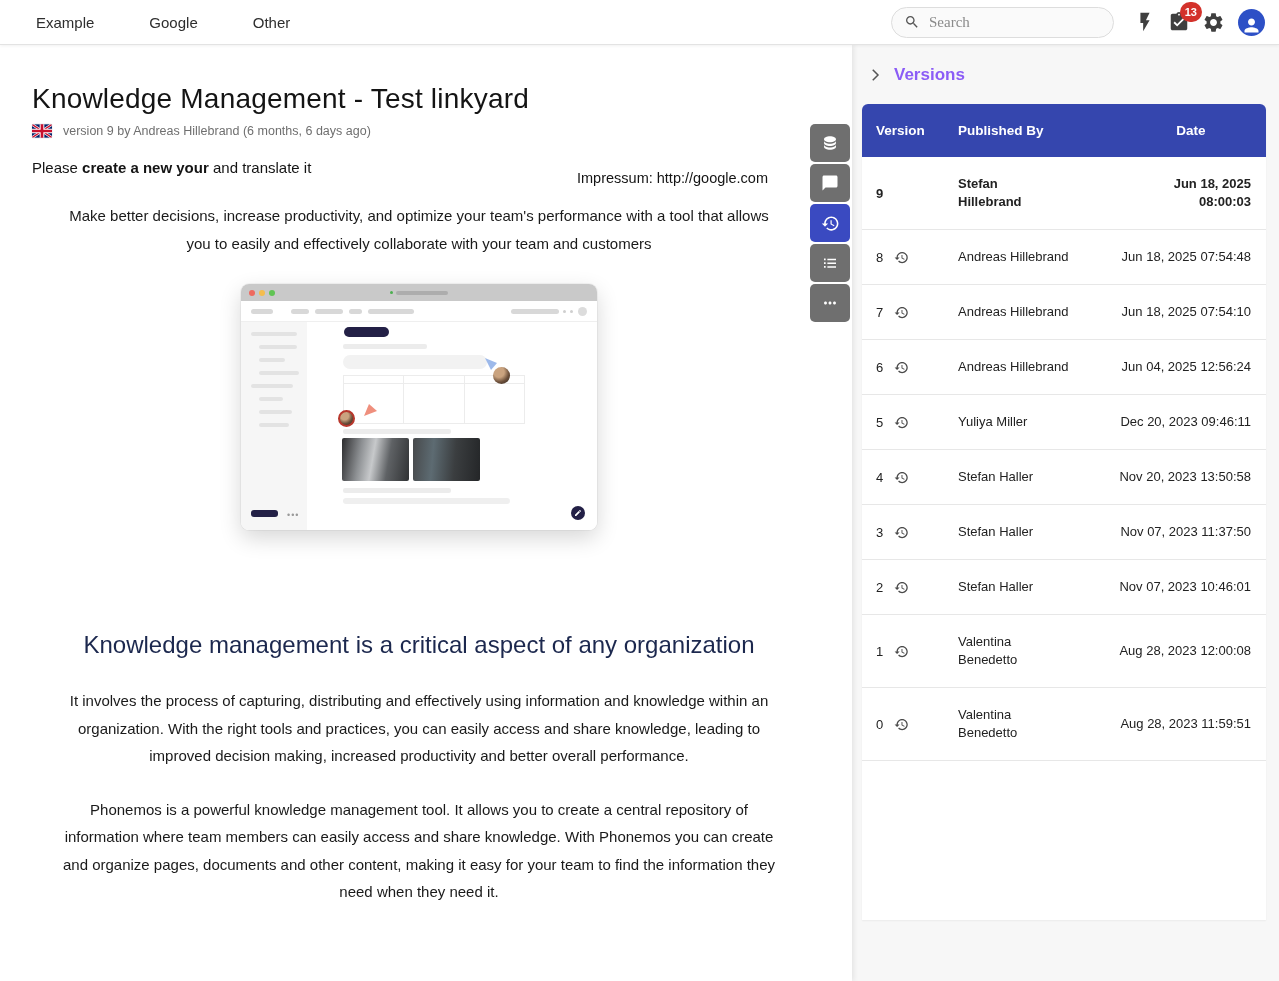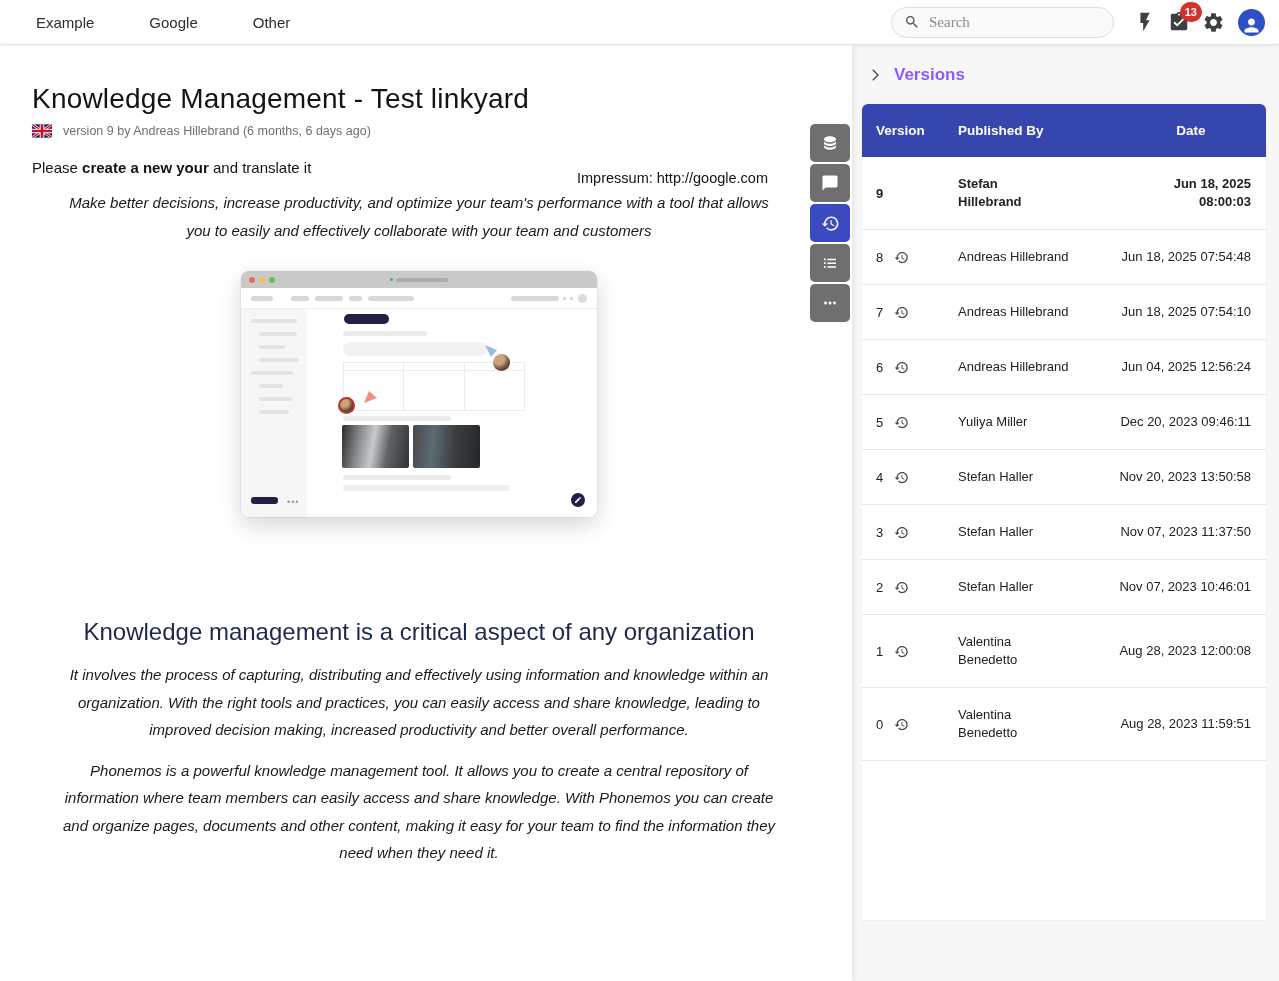--- a/index.html
+++ b/index.html
@@ -43,21 +43,21 @@
   .meta-line .flag { width:20px; height:14px; border-radius:2px; overflow:hidden;
                      box-shadow:0 0 1px rgba(0,0,0,.4); }
   .meta-text { font-size:12.5px; color:#6f6f6f; margin-left:11px; }
   .impressum { position:absolute; top:125px; right:84px; font-size:14.5px; color:#141414; }
   .intro { font-size:15px; margin-top:21px; color:#141414; }
   .intro b { font-weight:700; }
 
   .headline { font-size:24px; line-height:33px; font-weight:500; color:#1c284e;
               text-align:center; white-space:pre-line; margin-top:42px; }
   .lead, .para { font-size:15px; line-height:27.5px; color:#1a1a1a; text-align:center;
-                 white-space:pre-line; margin-top:13px;font-style:italic; }
+                 white-space:pre-line; margin-top:26px; }
   .headline-2 { margin-top:98px; }
 
   
   .mockup { position:relative; width:356px; height:246px; margin:27px auto 0;
             background:#fff; border-radius:8px;
             box-shadow:0 8px 22px rgba(0,0,0,.16), 0 0 0 1px rgba(0,0,0,.04); }
   .m-titlebar { position:absolute; top:0; left:0; right:0; height:17px; background:#c9c9c9;
                 border-radius:8px 8px 0 0; display:flex; align-items:center; padding:0 8px; }
   .tl { width:6px; height:6px; border-radius:50%; margin-right:4px; }
   .tl.r{background:#ee6a5f}.tl.y{background:#f5bd4f}.tl.g{background:#61c454}

